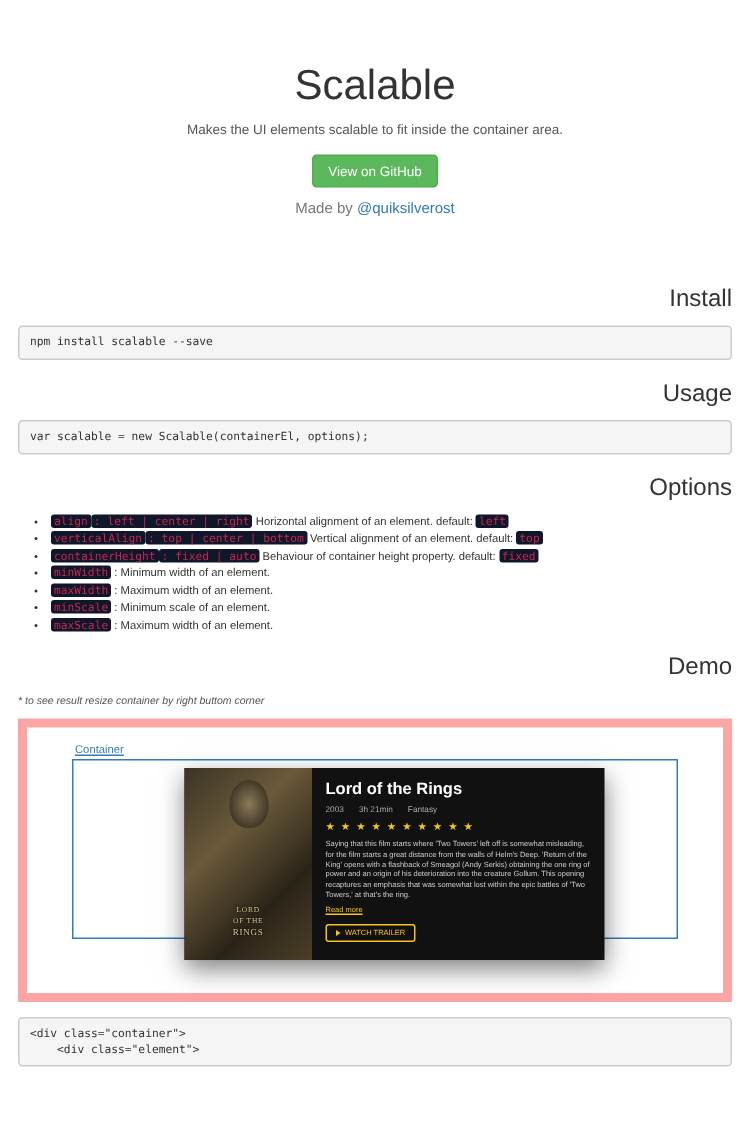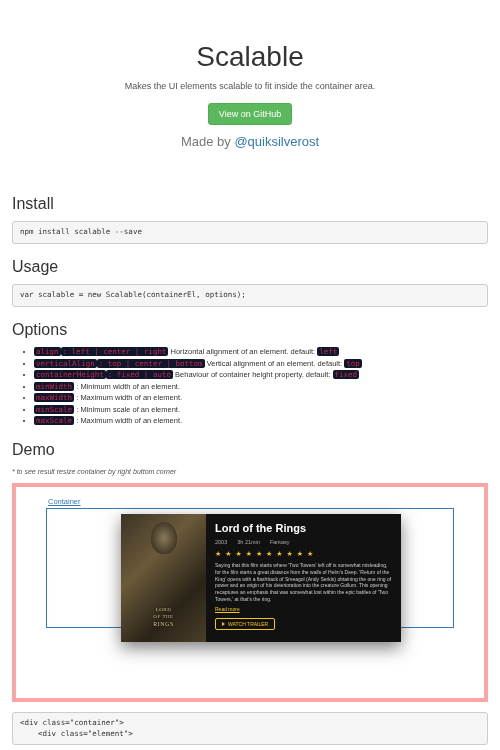--- a/index.html
+++ b/index.html
@@ -2,30 +2,30 @@
 <html><head>
 <meta charset="utf-8">
 <style>
 * { box-sizing: border-box; margin: 0; padding: 0; }
 body { font-family: -apple-system, "Helvetica Neue", Helvetica, Arial, sans-serif; color: #333; font-size: 9px; line-height: 1.4; }
 .page { width: 500px; margin: 17px auto; padding: 0 12px; }
 .hero { text-align: center; padding: 20px 0 30px; }
 .title { font-size: 28px; font-weight: 500; color: #333; margin-bottom: 4px; }
 .subtitle { font-size: 9px; color: #555; margin-bottom: 10px; }
 .btn-github { display: inline-block; background: #5cb85c; color: #fff; padding: 5px 10px; border-radius: 3px; font-size: 9px; border: 1px solid #4cae4c; cursor: pointer; }
-.madeby { font-size: 13px; color: #777; margin-top: 8px; }
+.madeby { font-size: 10px; color: #777; margin-top: 8px; }
 .madeby a { color: #337ab7; text-decoration: none; }
-h2 { font-size: 16px; font-weight: 500; margin: 12px 0 6px; }
+h2 { font-size: 16px; font-weight: 500; margin: 12px 0 6px; text-align: right; }
 pre { background: #f5f5f5; border: 1px solid #ccc; border-radius: 3px; padding: 5px 7px; font-family: Menlo, Monaco, Consolas, monospace; font-size: 7.5px; color: #333; overflow-x: auto; }
 ul { padding-left: 22px; }
 ul ul { padding-left: 22px; }
 li { font-size: 7.5px; margin: 1px 0; }
 code.inline { font-family: Menlo, Monaco, Consolas, monospace; font-size: 7.5px; color: #c7254e; background: #0f172a; padding: 0 2px; border-radius: 2px; }
 .demo-note { font-size: 7px; font-style: italic; color: #555; margin-bottom: 6px; }
-.demo-area { border: 4px solid #fca5a5; padding: 10px 30px 70px; margin-bottom: 10px; position: relative; }
+.demo-area { border: 6px solid #fca5a5; padding: 10px 30px 36px; margin-bottom: 10px; position: relative; }
 .container-label { font-size: 7.5px; color: #337ab7; text-decoration: underline; margin-bottom: 1px; margin-left: 2px; }
 .container-box { border: 1px solid #337ab7; width: 100%; height: 120px; position: relative; }
 .card { position: absolute; top: 5px; left: 74px; width: 280px; height: 128px; background: #111; box-shadow: 0 6px 16px rgba(0,0,0,0.5); display: flex; }
 .poster { width: 85px; height: 100%; background: linear-gradient(135deg, #3a3325 0%, #6b5a3a 35%, #2a2418 70%, #4a3f28 100%); position: relative; overflow: hidden; }
 .poster::before { content: ""; position: absolute; top: 8px; left: 50%; transform: translateX(-50%); width: 26px; height: 32px; background: radial-gradient(ellipse at center, #8a7a5a 0%, #3a3020 80%); border-radius: 50% 50% 45% 45%; }
 .poster-title { position: absolute; bottom: 14px; left: 0; right: 0; text-align: center; font-family: Georgia, serif; font-size: 6px; letter-spacing: 0.5px; color: #d4c590; text-shadow: 0 0 2px #000; }
 .poster-title .lord { display:block; font-size:5px; }
 .card-body { flex: 1; padding: 7px 9px; color: #fff; }
 .movie-title { font-size: 11px; font-weight: 600; margin-bottom: 2px; }
 .meta { font-size: 5.5px; color: #aaa; margin-bottom: 3px; }

